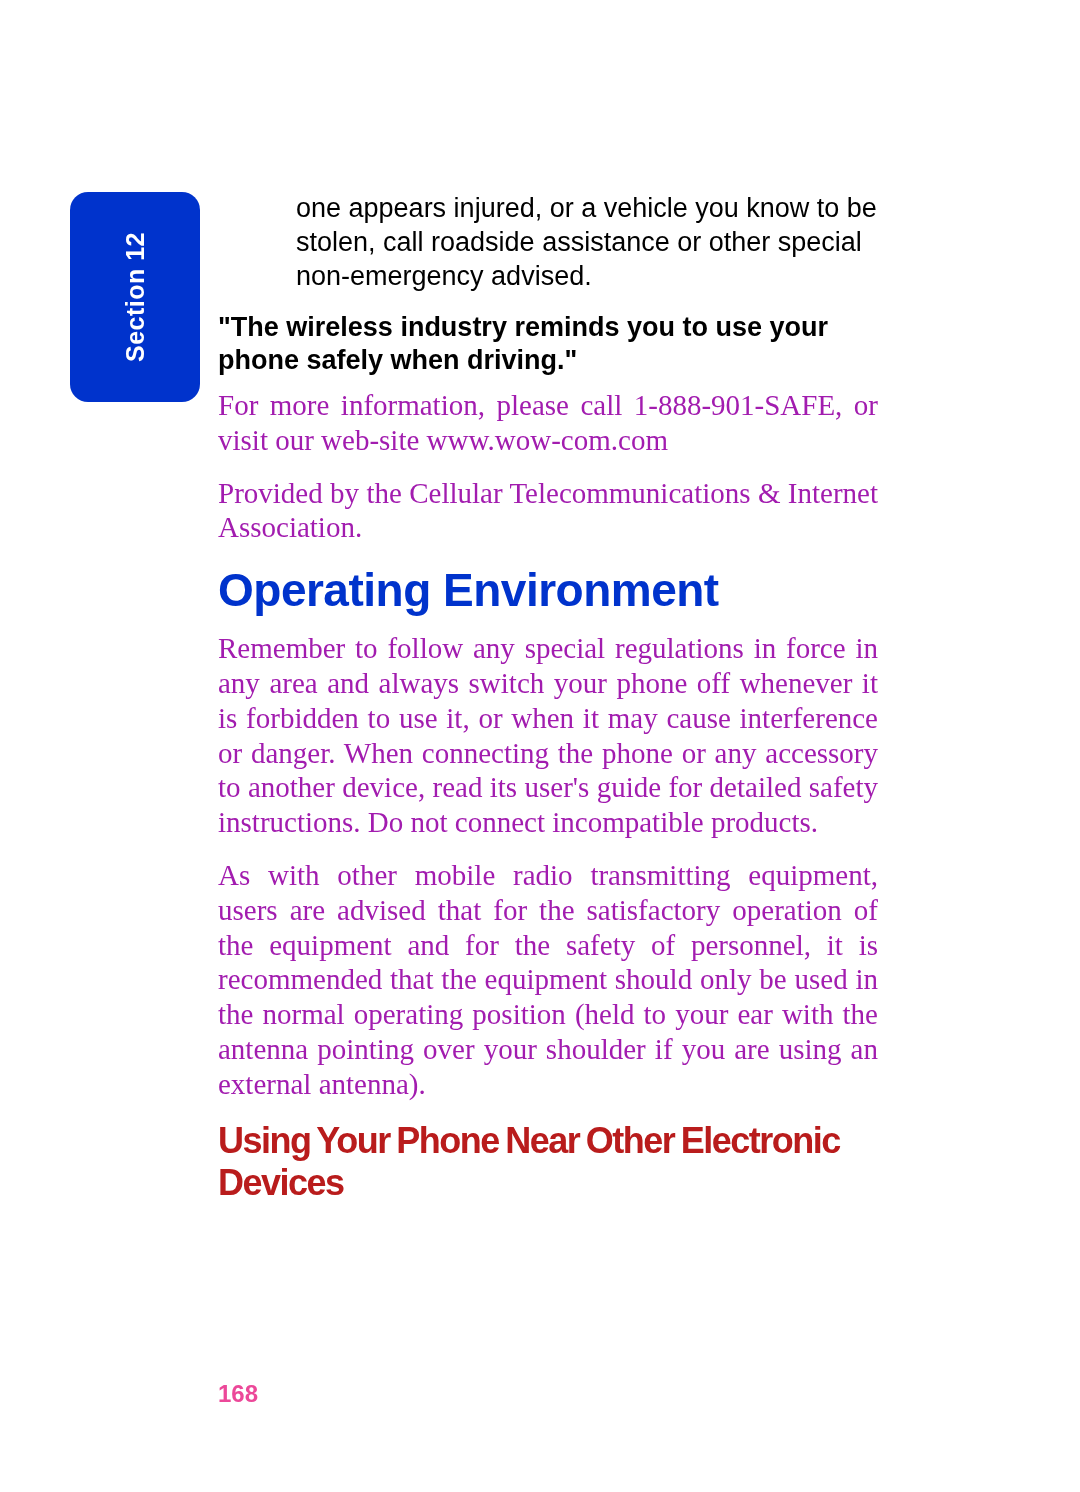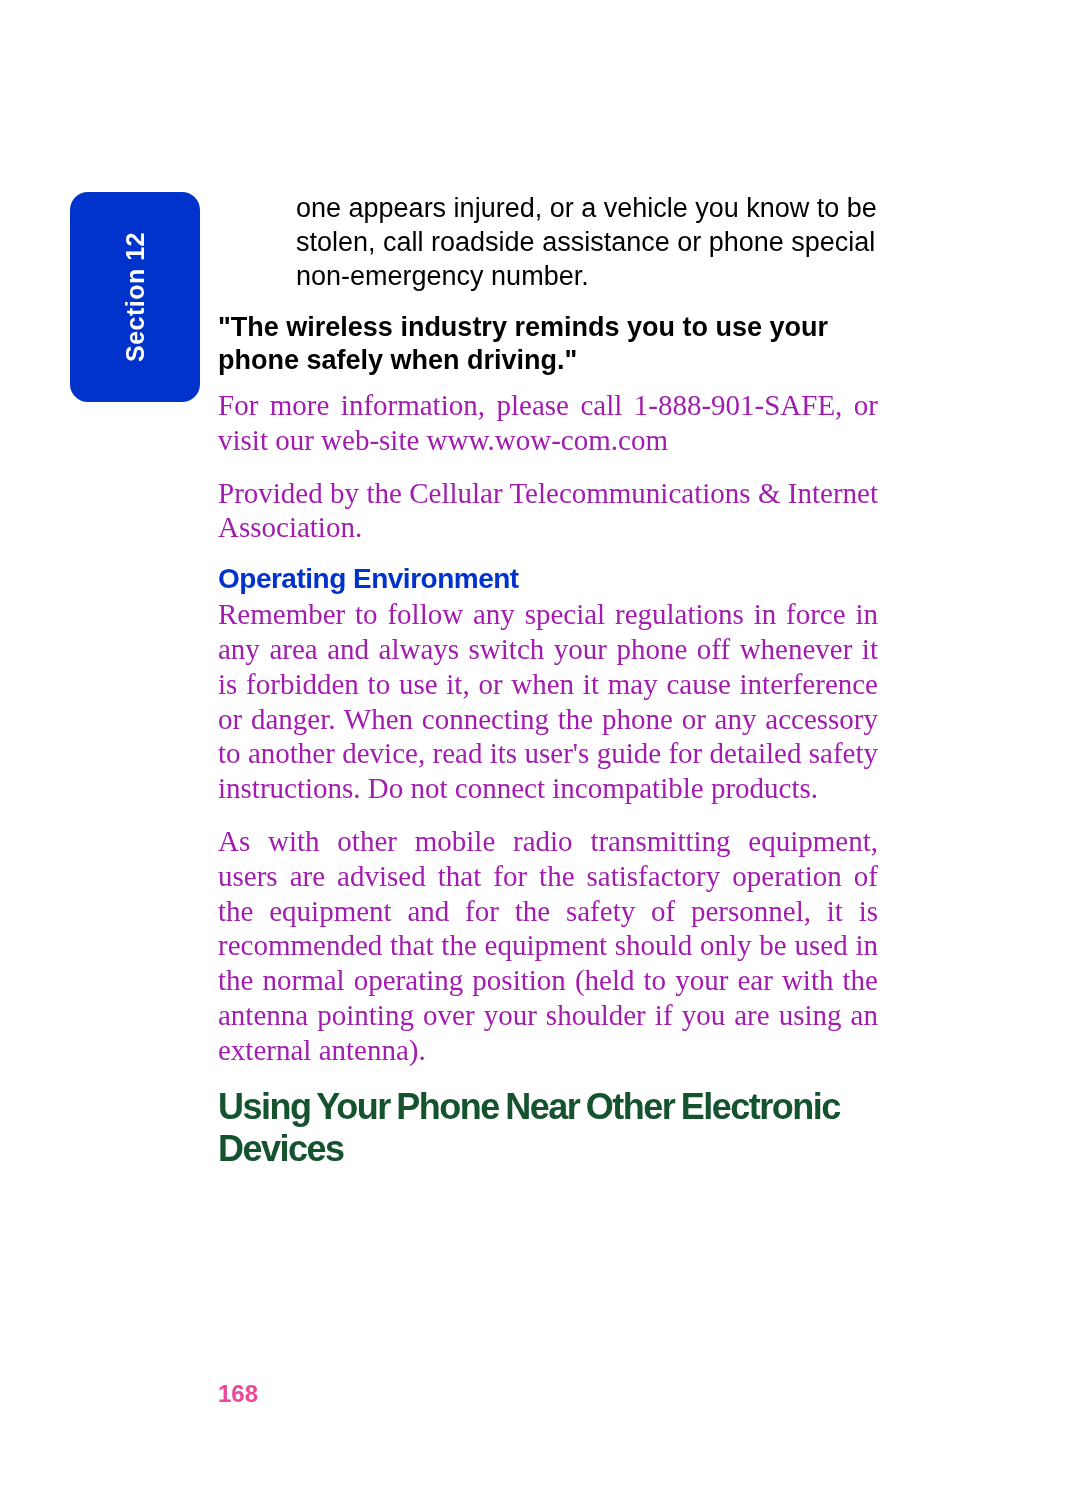--- a/index.html
+++ b/index.html
@@ -58,31 +58,31 @@
       font-family: Georgia, 'Times New Roman', serif;
       font-size: 29px;
       line-height: 1.2;
       color: #a21caf;
       margin-bottom: 18px;
       text-align: justify;
     }
     .heading {
       font-family: Arial, Helvetica, sans-serif;
       font-weight: bold;
-      font-size: 28px;
+      font-size: 46px;
       color: #0033cc;
       margin-top: 14px;
-      margin-bottom: 2px;
+      margin-bottom: 14px;
       letter-spacing: -0.5px;
     }
     .heading-tight {
       font-family: Arial, Helvetica, sans-serif;
       font-weight: bold;
       font-size: 36px;
-      color: #14532d;
+      color: #b91c1c;
       margin-top: 14px;
       margin-bottom: 14px;
       letter-spacing: -1.5px;
       word-spacing: -2px;
     }
     .page-number {
       position: absolute;
       left: 218px;
       top: 1380px;
       font-family: Arial, Helvetica, sans-serif;
@@ -92,21 +92,21 @@
     }
   </style>
 </head>
 <body>
 
 <div class="section-tab">
   <span class="section-tab-label">Section 12</span>
 </div>
 
 <div class="content">
-  <p class="intro-text">one appears injured, or a vehicle you know to be stolen, call roadside assistance or phone special non-emergency number.</p>
+  <p class="intro-text">one appears injured, or a vehicle you know to be stolen, call roadside assistance or other special non-emergency advised.</p>
   <p class="bold-quote">"The wireless industry reminds you to use your phone safely when driving."</p>
   <p class="body-para">For more information, please call 1-888-901-SAFE, or visit our web-site www.wow-com.com</p>
   <p class="body-para">Provided by the Cellular Telecommunications &amp; Internet Association.</p>
   <h2 class="heading">Operating Environment</h2>
   <p class="body-para">Remember to follow any special regulations in force in any area and always switch your phone off whenever it is forbidden to use it, or when it may cause interference or danger. When connecting the phone or any accessory to another device, read its user's guide for detailed safety instructions. Do not connect incompatible products.</p>
   <p class="body-para">As with other mobile radio transmitting equipment, users are advised that for the satisfactory operation of the equipment and for the safety of personnel, it is recommended that the equipment should only be used in the normal operating position (held to your ear with the antenna pointing over your shoulder if you are using an external antenna).</p>
   <h2 class="heading-tight">Using Your Phone Near Other Electronic Devices</h2>
 </div>
 
 <div class="page-number">168</div>

